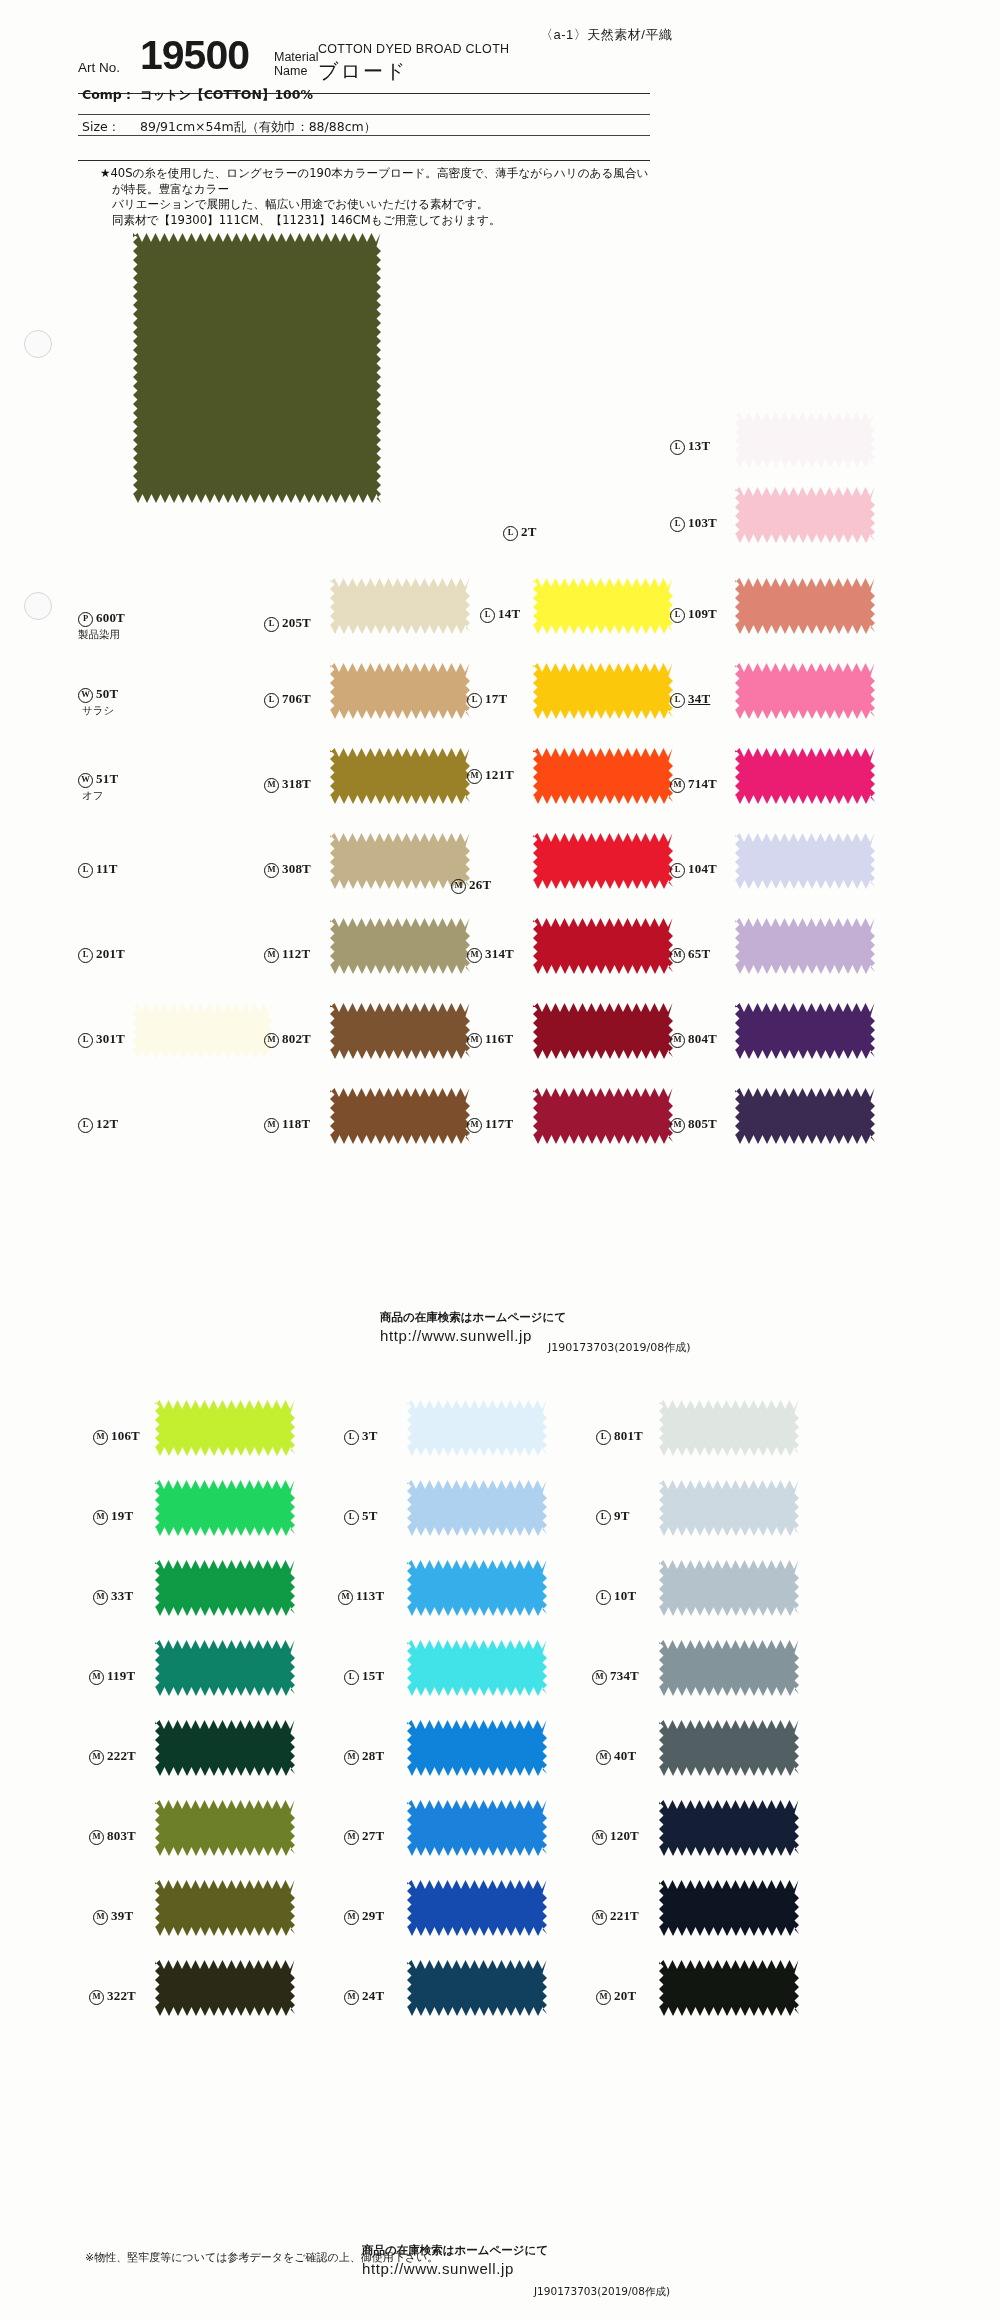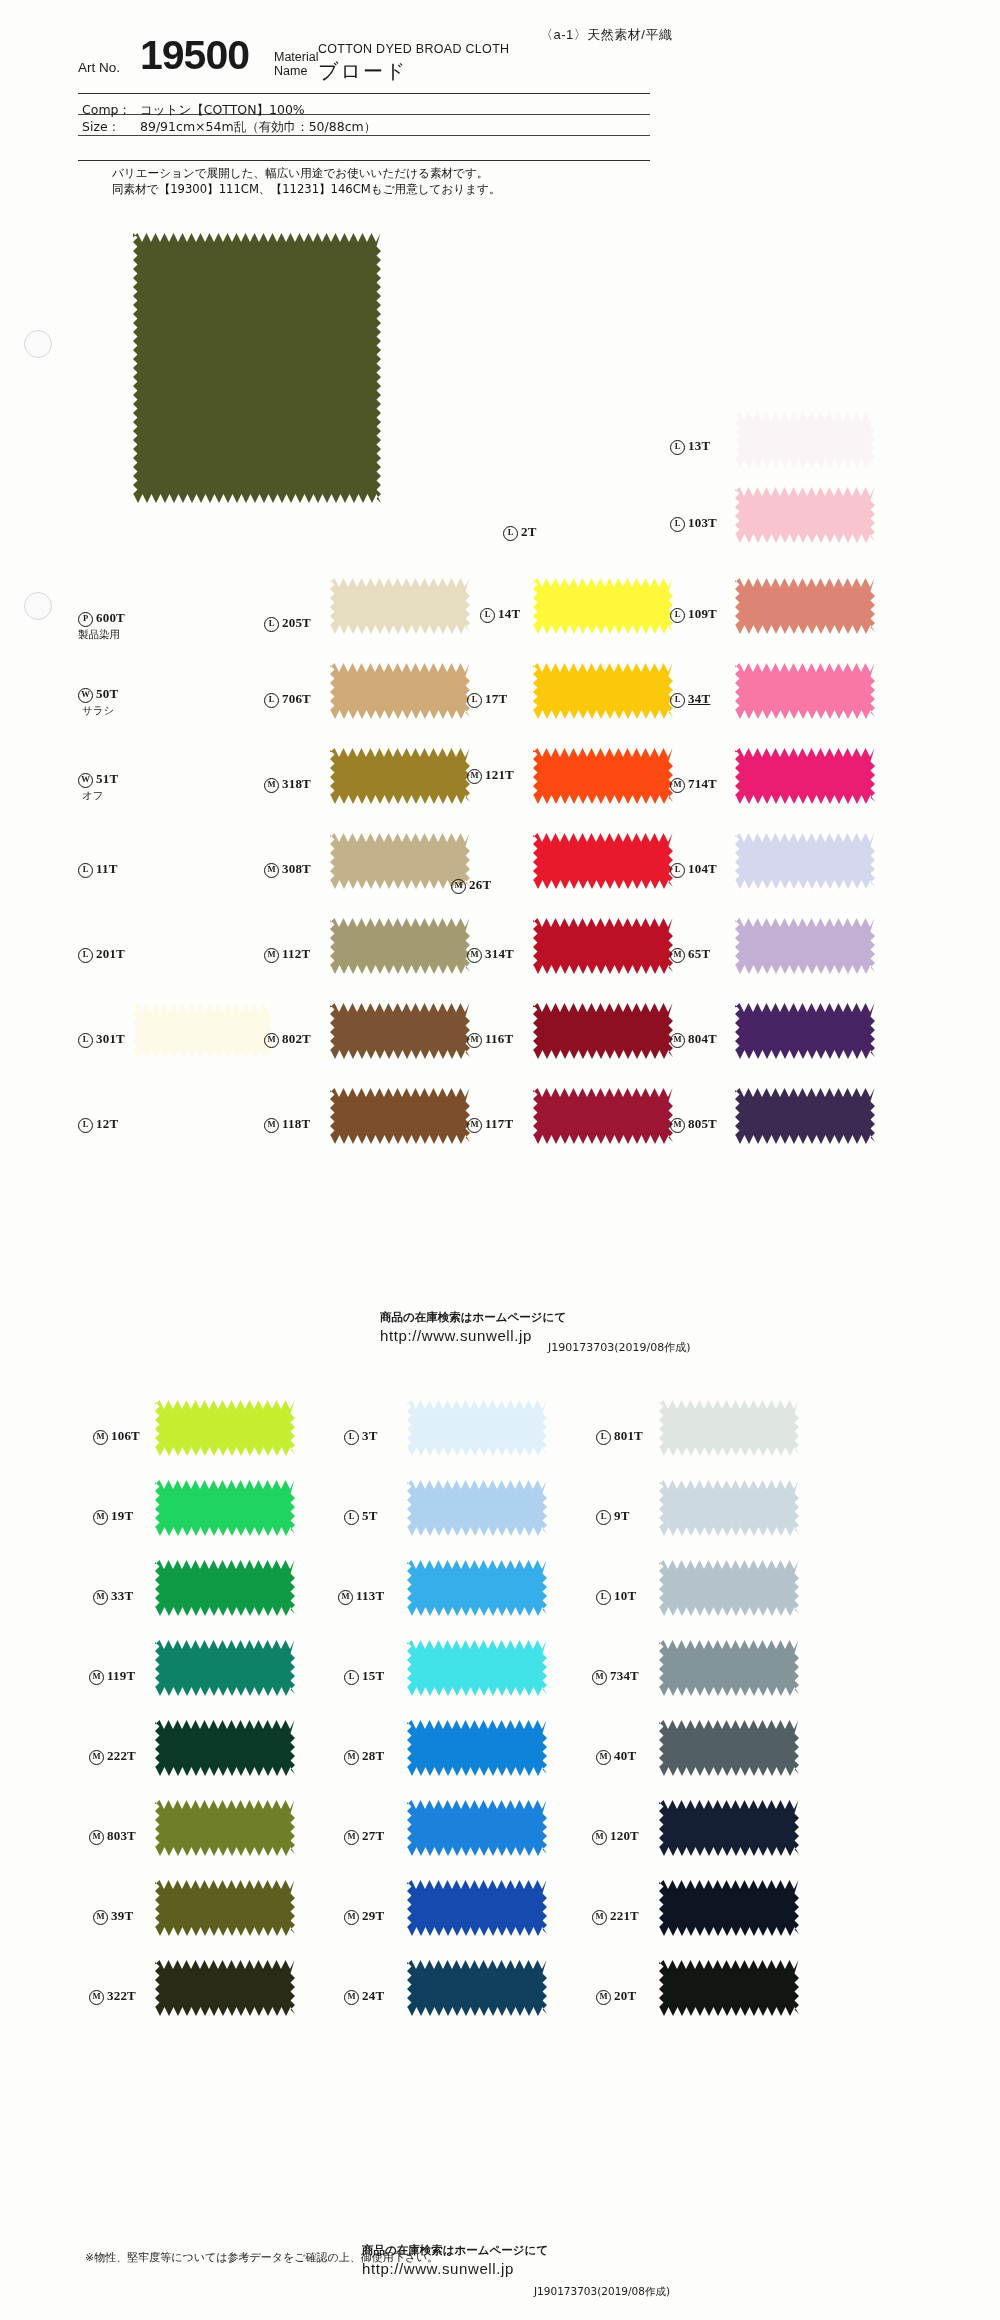--- a/index.html
+++ b/index.html
@@ -22,21 +22,21 @@
 
   .rule{position:absolute;background:#2b2b2b;}
   .rule.r1{left:78px;top:93px;width:572px;height:1.4px;}
   .rule.r2{left:78px;top:114px;width:572px;height:1px;background:#444;}
   .rule.r3{left:78px;top:135px;width:572px;height:1px;background:#444;}
   .rule.r4{left:78px;top:160px;width:572px;height:1.4px;}
 
   .spec{position:absolute;font-size:12.5px;font-family:"DejaVu Sans",sans-serif;}
   .spec-k{left:82px;}
   .spec-v{left:140px;}
-  .s1{top:102px;} .s2{top:119px;}
+  .s1{top:87px;font-weight:bold;} .s2{top:119px;}
 
   .desc{position:absolute;left:100px;top:166px;width:560px;font-size:11.6px;line-height:15.5px;
         font-family:"DejaVu Sans",sans-serif;color:#111;}
   .desc .l1{text-indent:-12px;padding-left:12px;}
   .desc .l2{padding-left:12px;}
   .desc .l3{padding-left:12px;}
 
   
   .hole{position:absolute;width:26px;height:26px;border-radius:50%;
         border:1px solid #d7d7d7;background:#fafafa;}
@@ -93,23 +93,24 @@
   </div>
 
   <div class="rule r1"></div>
   <div class="rule r2"></div>
   <div class="rule r3"></div>
   <div class="rule r4"></div>
 
   <div class="spec spec-k s1">Comp :</div>
   <div class="spec spec-v s1">コットン【COTTON】100%</div>
   <div class="spec spec-k s2">Size :</div>
-  <div class="spec spec-v s2">89/91cm×54m乱（有効巾：50/88cm）</div>
+  <div class="spec spec-v s2">89/91cm×54m乱（有効巾：88/88cm）</div>
 
   <div class="desc">
+    <div class="l1">★40Sの糸を使用した、ロングセラーの190本カラーブロード。高密度で、薄手ながらハリのある風合いが特長。豊富なカラー</div>
     <div class="l2">バリエーションで展開した、幅広い用途でお使いいただける素材です。</div>
     <div class="l3">同素材で【19300】111CM、【11231】146CMもご用意しております。</div>
   </div>
 
   <div id="sw-top">
       <div class="sw" style="left: 133px; top: 233px; width: 248px; height: 270px;"><svg width="248" height="270" viewBox="0 0 248 270">
           <path d="M0,4.5 L4.5,0 L9,9 L13.5,0 L18,9 L22.5,0 L27,9 L31.5,0 L36,9 L40.5,0 L45,9 L49.5,0 L54,9 L58.5,0 L63,9 L67.5,0 L72,9 L76.5,0 L81,9 L85.5,0 L90,9 L94.5,0 L99,9 L103.5,0 L108,9 L112.5,0 L117,9 L121.5,0 L126,9 L130.5,0 L135,9 L139.5,0 L144,9 L148.5,0 L153,9 L157.5,0 L162,9 L166.5,0 L171,9 L175.5,0 L180,9 L184.5,0 L189,9 L193.5,0 L198,9 L202.5,0 L207,9 L211.5,0 L216,9 L220.5,0 L225,9 L229.5,0 L234,9 L238.5,0 L243,9 L247.5,0 L243.5,13.5 L248,18 L243.5,22.5 L248,27 L243.5,31.5 L248,36 L243.5,40.5 L248,45 L243.5,49.5 L248,54 L243.5,58.5 L248,63 L243.5,67.5 L248,72 L243.5,76.5 L248,81 L243.5,85.5 L248,90 L243.5,94.5 L248,99 L243.5,103.5 L248,108 L243.5,112.5 L248,117 L243.5,121.5 L248,126 L243.5,130.5 L248,135 L243.5,139.5 L248,144 L243.5,148.5 L248,153 L243.5,157.5 L248,162 L243.5,166.5 L248,171 L243.5,175.5 L248,180 L243.5,184.5 L248,189 L243.5,193.5 L248,198 L243.5,202.5 L248,207 L243.5,211.5 L248,216 L243.5,220.5 L248,225 L243.5,229.5 L248,234 L243.5,238.5 L248,243 L243.5,247.5 L248,252 L243.5,256.5 L248,261 L243.5,265.5 L248,270 L243.5,261 L239,270 L234.5,261 L230,270 L225.5,261 L221,270 L216.5,261 L212,270 L207.5,261 L203,270 L198.5,261 L194,270 L189.5,261 L185,270 L180.5,261 L176,270 L171.5,261 L167,270 L162.5,261 L158,270 L153.5,261 L149,270 L144.5,261 L140,270 L135.5,261 L131,270 L126.5,261 L122,270 L117.5,261 L113,270 L108.5,261 L104,270 L99.5,261 L95,270 L90.5,261 L86,270 L81.5,261 L77,270 L72.5,261 L68,270 L63.5,261 L59,270 L54.5,261 L50,270 L45.5,261 L41,270 L36.5,261 L32,270 L27.5,261 L23,270 L18.5,261 L14,270 L9.5,261 L5,270 L0.5,261 L4.5,265.5 L0,261 L4.5,256.5 L0,252 L4.5,247.5 L0,243 L4.5,238.5 L0,234 L4.5,229.5 L0,225 L4.5,220.5 L0,216 L4.5,211.5 L0,207 L4.5,202.5 L0,198 L4.5,193.5 L0,189 L4.5,184.5 L0,180 L4.5,175.5 L0,171 L4.5,166.5 L0,162 L4.5,157.5 L0,153 L4.5,148.5 L0,144 L4.5,139.5 L0,135 L4.5,130.5 L0,126 L4.5,121.5 L0,117 L4.5,112.5 L0,108 L4.5,103.5 L0,99 L4.5,94.5 L0,90 L4.5,85.5 L0,81 L4.5,76.5 L0,72 L4.5,67.5 L0,63 L4.5,58.5 L0,54 L4.5,49.5 L0,45 L4.5,40.5 L0,36 L4.5,31.5 L0,27 L4.5,22.5 L0,18 L4.5,13.5 L0,9 L4.5,4.5 L0,0 Z" fill="#4e5527"></path>
         </svg></div>
       <div class="lab" style="left: 78px; top: 610px;"><span class="cir">P</span><span class="code">600T</span></div>
       <div class="sub" style="left: 78px; top: 628px;">製品染用</div>

